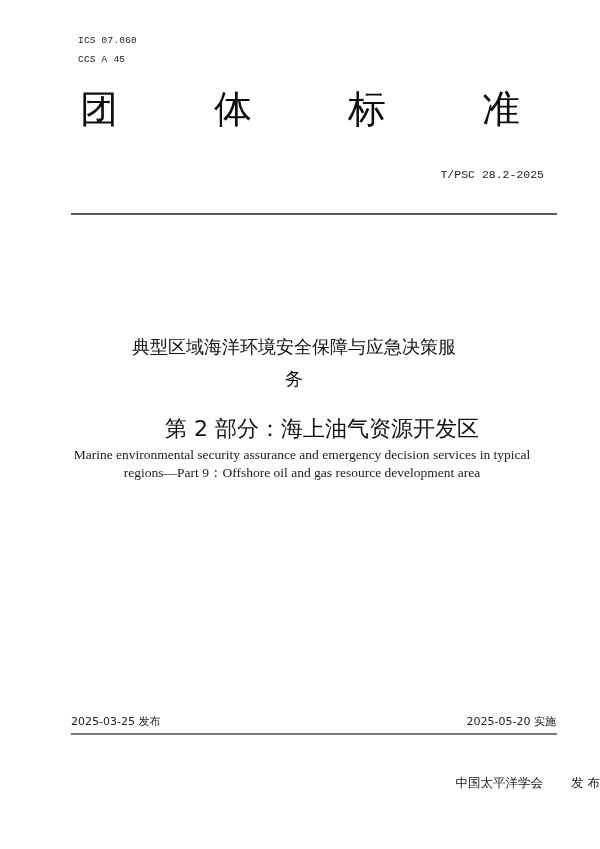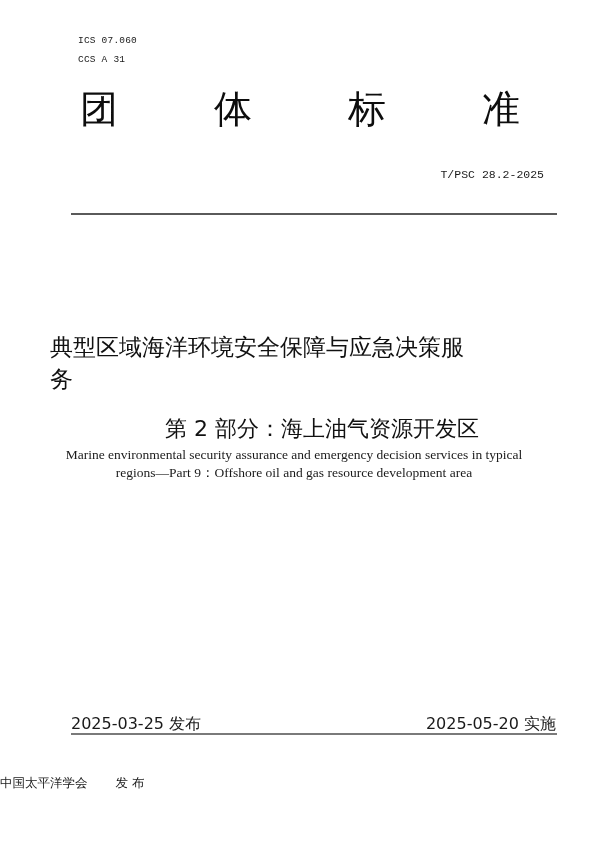--- a/index.html
+++ b/index.html
@@ -53,77 +53,77 @@
       position: absolute;
       left: 71px;
       width: 486px;
       height: 1.5px;
       background: #5a5a5a;
     }
     #rule-top { top: 213px; }
     #rule-bottom { top: 733px; background: #7a7a7a; }
 
     #title-cn {
-      left: 50px;
+      left: 44px;
       top: 331px;
       width: 500px;
-      text-align: left;
+      text-align: center;
       font-family: "DejaVu Sans", sans-serif;
-      font-size: 23px;
+      font-size: 18px;
       line-height: 32px;
       color: #111;
     }
 
     #part-title {
       left: 72px;
       top: 414px;
       width: 500px;
       text-align: center;
       font-family: "DejaVu Sans", sans-serif;
       font-size: 22px;
       line-height: 30px;
       color: #111;
     }
 
     #title-en {
-      left: 44px;
+      left: 52px;
       top: 446px;
       width: 500px;
       text-align: center;
       font-family: "Liberation Serif", "DejaVu Serif", serif;
       font-size: 13.5px;
       line-height: 18px;
       color: #1a1a1a;
     }
 
     .date {
       top: 714px;
       font-family: "DejaVu Sans", sans-serif;
-      font-size: 16px;
+      font-size: 11px;
       color: #1a1a1a;
     }
     #issue-date { left: 71px; }
     #impl-date { right: 44px; }
 
     #publisher {
       left: 0;
       top: 775px;
       width: 600px;
-      text-align: left;
+      text-align: right;
       font-family: "DejaVu Sans", sans-serif;
       font-size: 12.5px;
       color: #1a1a1a;
     }
     #publisher .gap { display: inline-block; width: 28px; }
   </style>
 </head>
 <body>
 
 <div class="abs code-line" id="ics">ICS 07.060</div>
-<div class="abs code-line" id="ccs">CCS A 31</div>
+<div class="abs code-line" id="ccs">CCS A 45</div>
 
 <div class="abs" id="big-title">
   <span>团</span>
   <span>体</span>
   <span>标</span>
   <span>准</span>
 </div>
 
 <div class="abs" id="std-number">T/PSC 28.2-2025</div>
 

